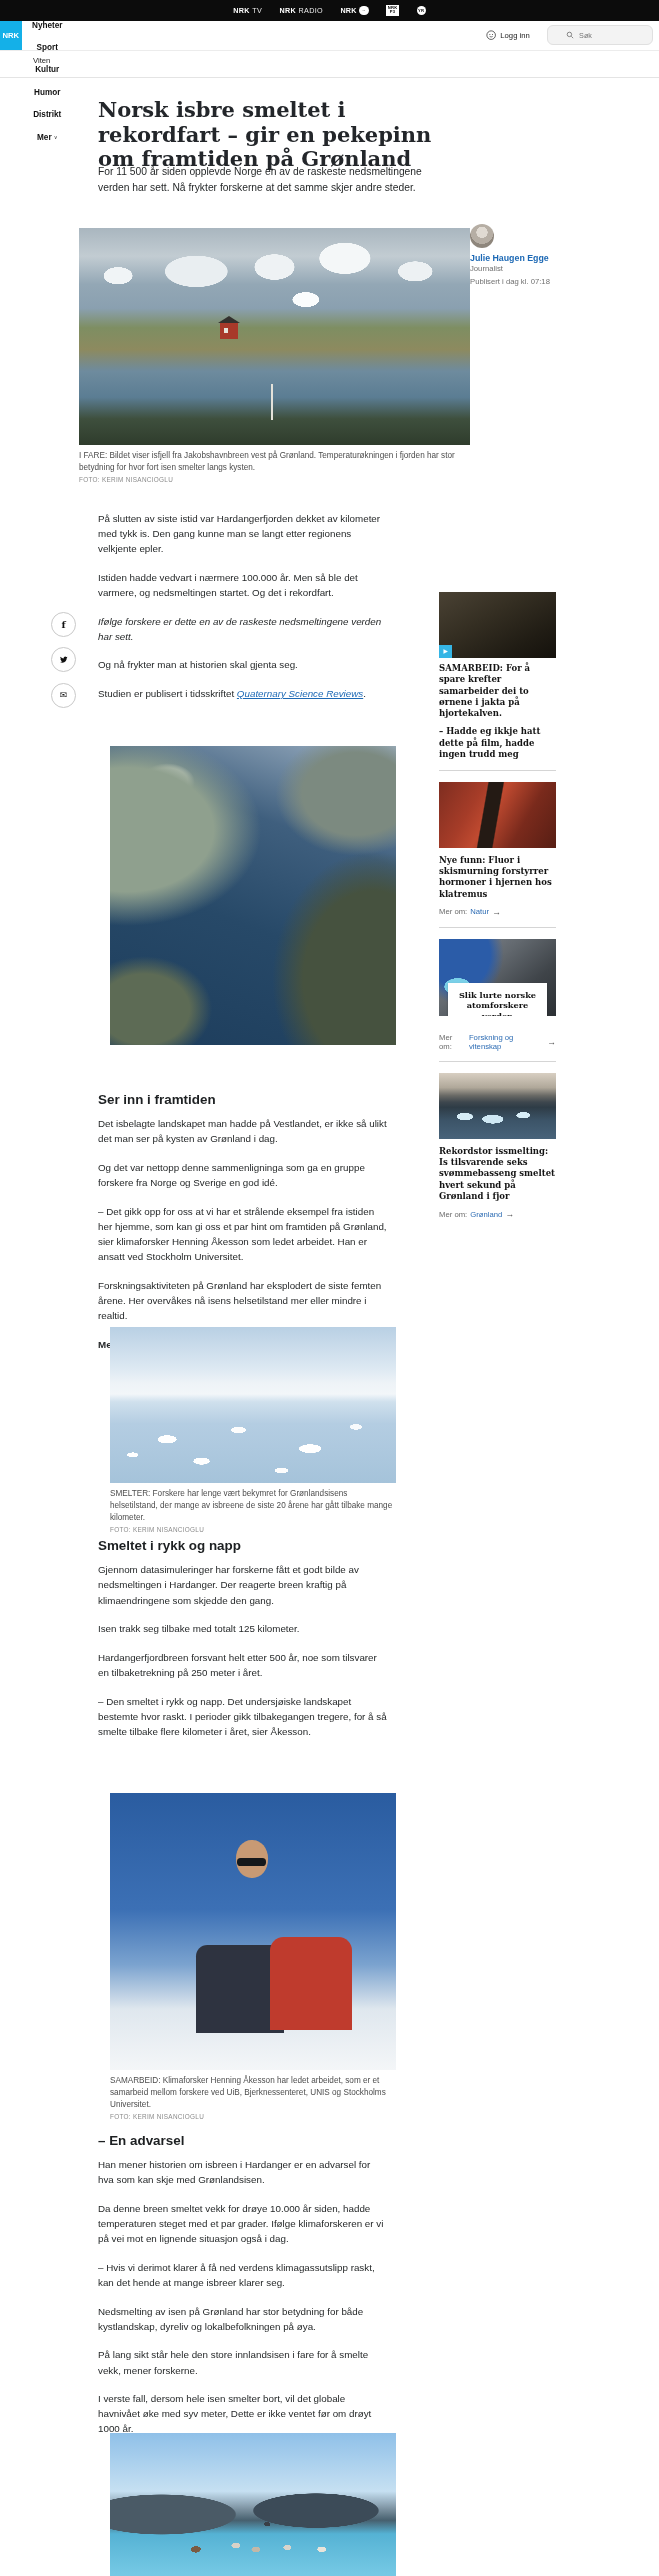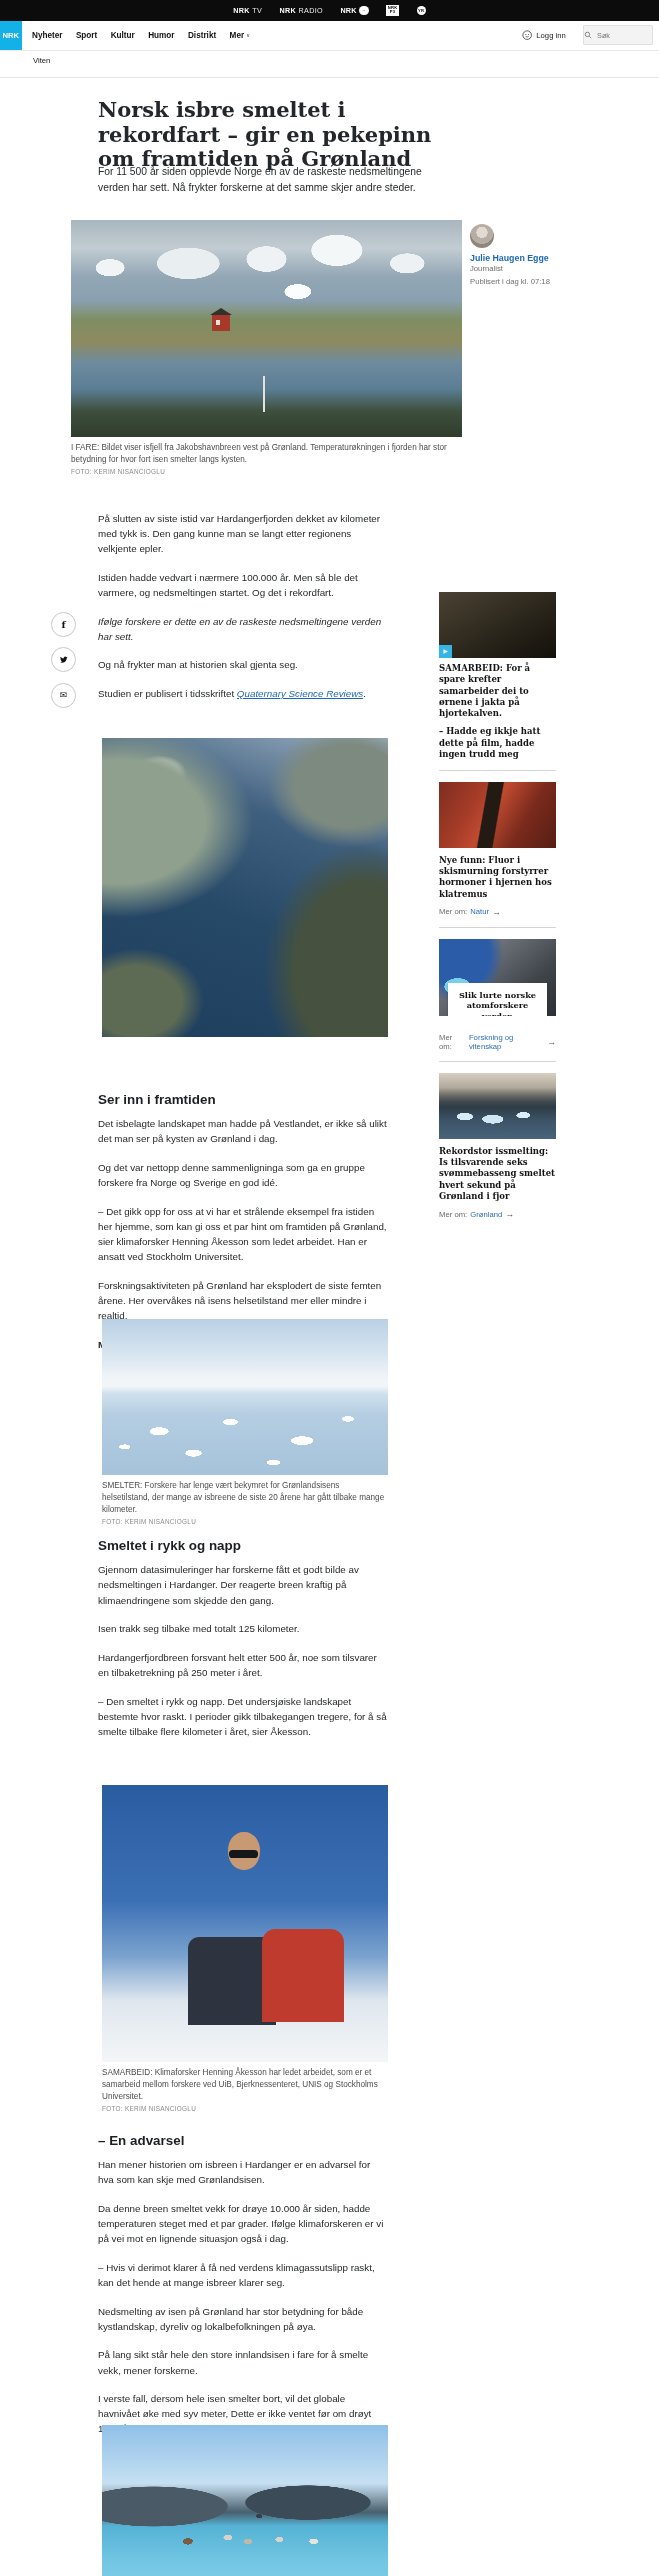--- a/index.html
+++ b/index.html
@@ -13,27 +13,27 @@
   .tb-bold{font-weight:bold;}
   .tb-light{font-weight:normal;opacity:.92;text-align:center;}
   .tb-circle{width:9.3px;height:9.3px;border-radius:50%;background:#fff;color:#000;
              display:flex;align-items:center;justify-content:center;font-size:4.1px;font-weight:bold;}
   .tb-box{background:#fff;color:#000;font-size:4.1px;font-weight:bold;padding:1px 1.5px;line-height:1.05;text-align:center;}
 
   
   #siteheader{position:absolute;top:20.6px;left:0;width:659px;height:29px;background:#fff;border-bottom:0.5px solid #ececec;}
   #logo-box{position:absolute;top:0;left:0;width:21.6px;height:29px;background:#14b0e8;color:#fff;
             display:flex;align-items:center;justify-content:center;font-weight:bold;font-size:7.7px;}
-  #main-nav{position:absolute;left:32px;top:0;height:29px;display:flex;align-items:center;gap:13.4px;}
+  #main-nav{position:absolute;left:32px;top:0;height:29px;display:flex;align-items:center;gap:13.4px;flex-direction:column;}
   .nav-item{font-size:8.2px;font-weight:bold;color:#111;cursor:pointer;display:flex;align-items:center;gap:2.1px;}
   .chev{font-size:5.2px;color:#333;font-weight:normal;}
   #header-right{position:absolute;right:6.2px;top:0;height:29px;display:flex;align-items:center;gap:17px;}
   #login{display:flex;align-items:center;gap:3.6px;font-size:7.7px;color:#222;cursor:pointer;}
-  #searchbox{width:68px;height:17.5px;background:#f3f3f3;border:0.5px solid #e0e0e0;border-radius:1px;
-             display:flex;align-items:center;gap:3.1px;padding:0 0;}
+  #searchbox{width:68px;height:17.5px;background:#f3f3f3;border:0.5px solid #e0e0e0;border-radius:6px;
+             display:flex;align-items:center;gap:3.1px;padding:0 18px;}
   #searchbox input{border:none;background:transparent;outline:none;font-size:7.2px;color:#555;width:46px;
                    font-family:"Liberation Sans","DejaVu Sans",sans-serif;}
 
   
   #crumb{position:absolute;top:56px;left:33px;font-size:7.7px;color:#222;cursor:pointer;}
   #crumb-line{position:absolute;top:77px;left:0;width:659px;height:0.5px;background:#e4e4e4;}
 
   
   #title{position:absolute;top:84px;left:98px;width:355px;
          font-family:"DejaVu Serif","Liberation Serif",serif;font-weight:bold;
@@ -41,21 +41,21 @@
   #lede{position:absolute;top:154px;left:98px;width:330px;font-size:10.3px;line-height:1.5;color:#26292a;}
 
   #byline{position:absolute;top:224px;left:470px;width:139px;}
   #avatar{width:24px;height:24px;border-radius:50%;
           background:radial-gradient(circle at 50% 35%,#e0dad2 0 28%,#b6aea4 29% 58%,#8e867c 59%);}
   #byline-name{margin-top:5.2px;font-size:8.8px;font-weight:bold;color:#1d69b5;cursor:pointer;}
   #byline-role{margin-top:1px;font-size:7.7px;color:#707070;}
   #published-top{position:absolute;top:277px;left:470px;font-size:7.7px;color:#707070;}
 
   
-  figure{margin:4px;}
+  figure{margin:12px;}
   .fig{position:absolute;left:98px;width:286px;}
   .figcap{padding-top:5.2px;font-size:8.2px;line-height:1.45;color:#4d4d4d;}
   .figcredit{margin-top:2.1px;font-size:6.4px;letter-spacing:0.3px;color:#8a8a8a;}
   .scene{width:100%;position:relative;overflow:hidden;}
 
   #fig-hero{position:absolute;left:67px;top:216px;width:391px;}
   #fig-hero .scene{height:217px;
     background:
       radial-gradient(46px 28px at 68% 14%,#f4f7f8 0 55%,transparent 56%),
       radial-gradient(36px 23px at 50% 18%,#eef2f4 0 55%,transparent 56%),

